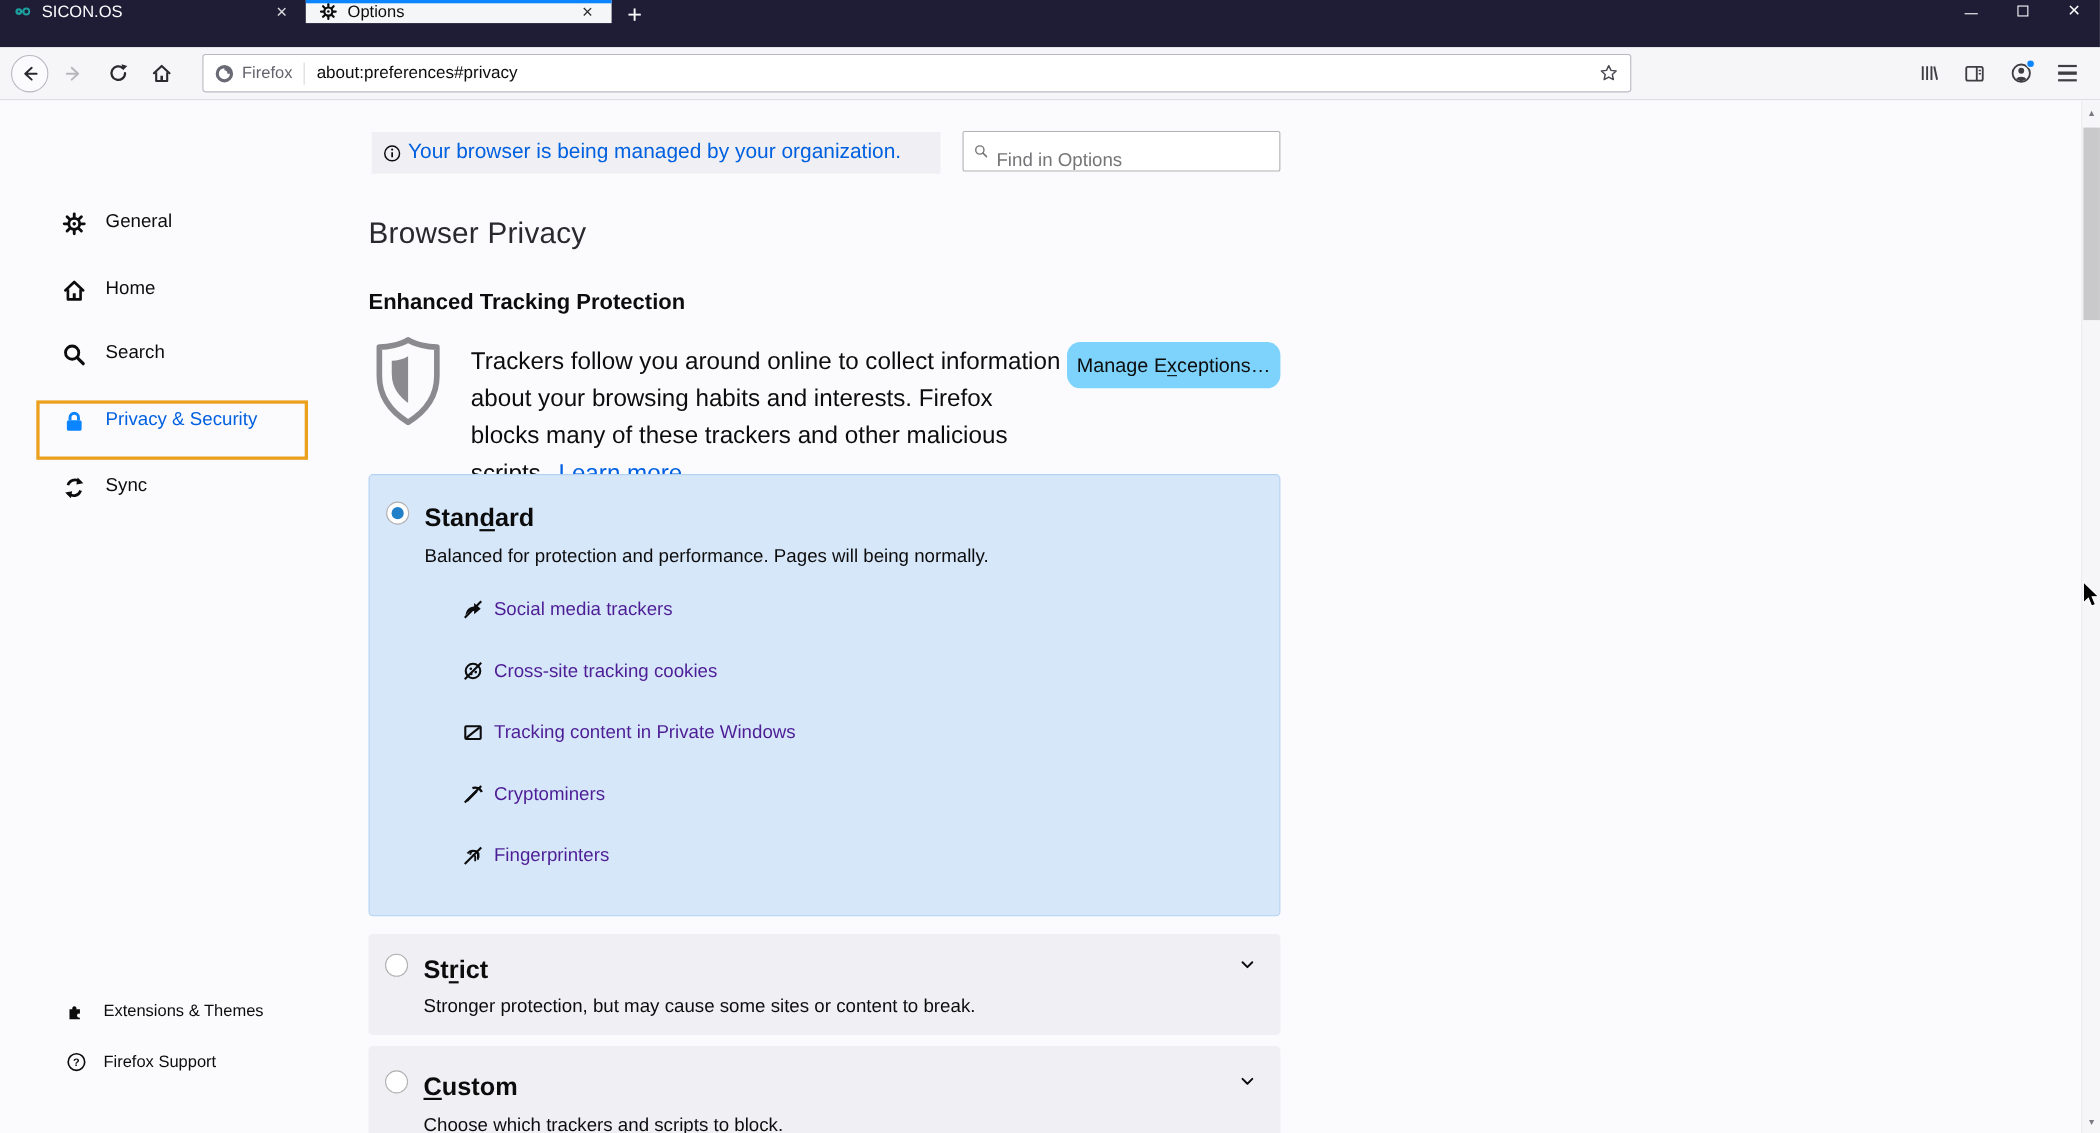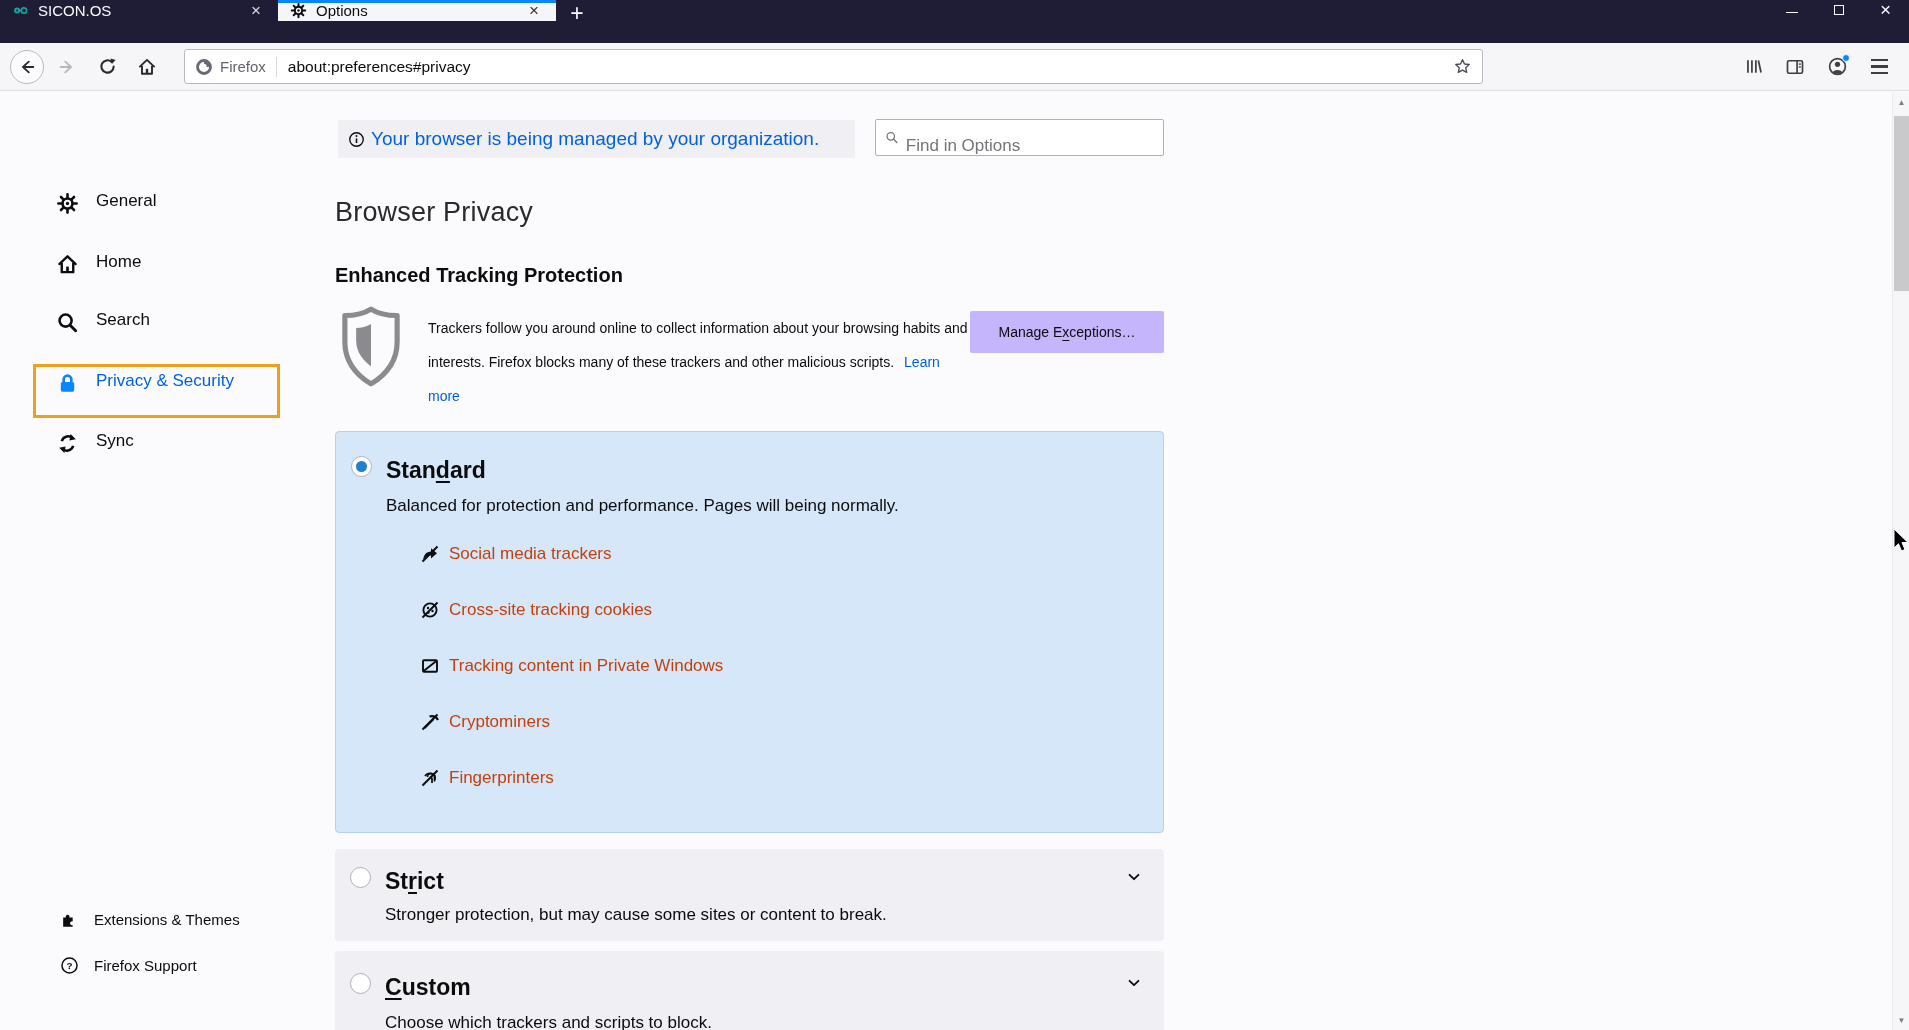--- a/index.html
+++ b/index.html
@@ -51,40 +51,40 @@
   .notice { position:absolute; left:3px; top:28px; width:517px; height:38px; background:#f0f0f4; display:flex; align-items:center; gap:6px; padding:0 10px; }
   .notice-text { color:#0060df; font-size:19px; }
   .findbox { position:absolute; left:540px; top:27px; width:289px; height:37px; background:#fff; border:1px solid #b1b1b3; border-radius:2px; display:flex; align-items:center; padding:0 9px; gap:7px; }
   .findbox input { border:none; outline:none; font-size:17px; color:#0c0c0d; width:100%; font-family:"Liberation Sans",sans-serif; background:transparent;margin-top:16px; }
   .findbox input::placeholder { color:#757578; opacity:1; }
 
   .page-title { position:absolute; left:0; top:105px; font-size:27px; font-weight:300; color:#2a2a2e; letter-spacing:.2px; }
   .section-title { position:absolute; left:0; top:172px; font-size:20px; font-weight:700; color:#0c0c0d; }
 
   .shield-wrap { position:absolute; left:3px; top:214px; }
-  .etp-desc { position:absolute; left:93px; top:219px; width:540px; font-size:14px; line-height:34px; color:#0c0c0d; }
+  .etp-desc { position:absolute; left:93px; top:219px; width:540px; font-size:22px; line-height:34px; color:#0c0c0d; }
   .learn-more { color:#0060df; margin-left:10px; text-decoration:none; }
-  .btn { background:#c4b5fd; border:none; border-radius:2px; font-family:"Liberation Sans",sans-serif; font-size:14px; color:#0c0c0d; }
+  .btn { background:#7dd3fc; border:none; border-radius:12px; font-family:"Liberation Sans",sans-serif; font-size:18px; color:#0c0c0d; }
   .manage-btn { position:absolute; left:635px; top:219px; width:194px; height:42px; }
   .underline { text-decoration:underline; text-underline-offset:2.5px; }
 
   .opt-panel { position:absolute; left:0; width:829px; border-radius:4px; }
   .panel-standard { top:339px; height:402px; background:#d7e7fa; border:1px solid #b3d2f1; }
   .panel-gray { background:#f0f0f4; }
   .panel-strict { top:757px; height:92px; }
   .panel-custom { top:859px; height:160px; }
 
   .radio { position:absolute; left:15px; width:21px; height:21px; border-radius:50%; background:#fff; border:1px solid #b1b1b3; }
   .radio-on::after { content:""; position:absolute; left:4px; top:4px; width:11px; height:11px; border-radius:50%; background:#2180c8; }
   .opt-label { position:absolute; left:50px; font-size:23px; font-weight:700; color:#0c0c0d; }
   .opt-desc { position:absolute; left:50px; font-size:17px; color:#0c0c0d; }
   .chev { position:absolute; right:22px; top:20px; }
 
   .blocked-list { position:absolute; left:84px; top:112px; display:flex; flex-direction:column; gap:36px; }
-  .blocked-row { display:flex; align-items:center; gap:9px; font-size:17px; color:#c2410c; height:20px; }
+  .blocked-row { display:flex; align-items:center; gap:9px; font-size:17px; color:#4c1d95; height:20px; }
 
   
   .scrollbar { position:absolute; right:0; top:0; bottom:0; width:17px; background:#f6f6f8; border-left:1px solid #ebebee; }
   .sb-arrow { position:absolute; left:0; width:17px; height:16px; display:flex; align-items:center; justify-content:center; color:#7a7a80; font-size:8px; }
   .sb-thumb { position:absolute; left:1px; top:24px; width:15px; height:175px; background:#c9c9cc; }
 
   .cursor { position:absolute; left:1893px; top:528px; }
 
   svg { display:block; }
 </style>

